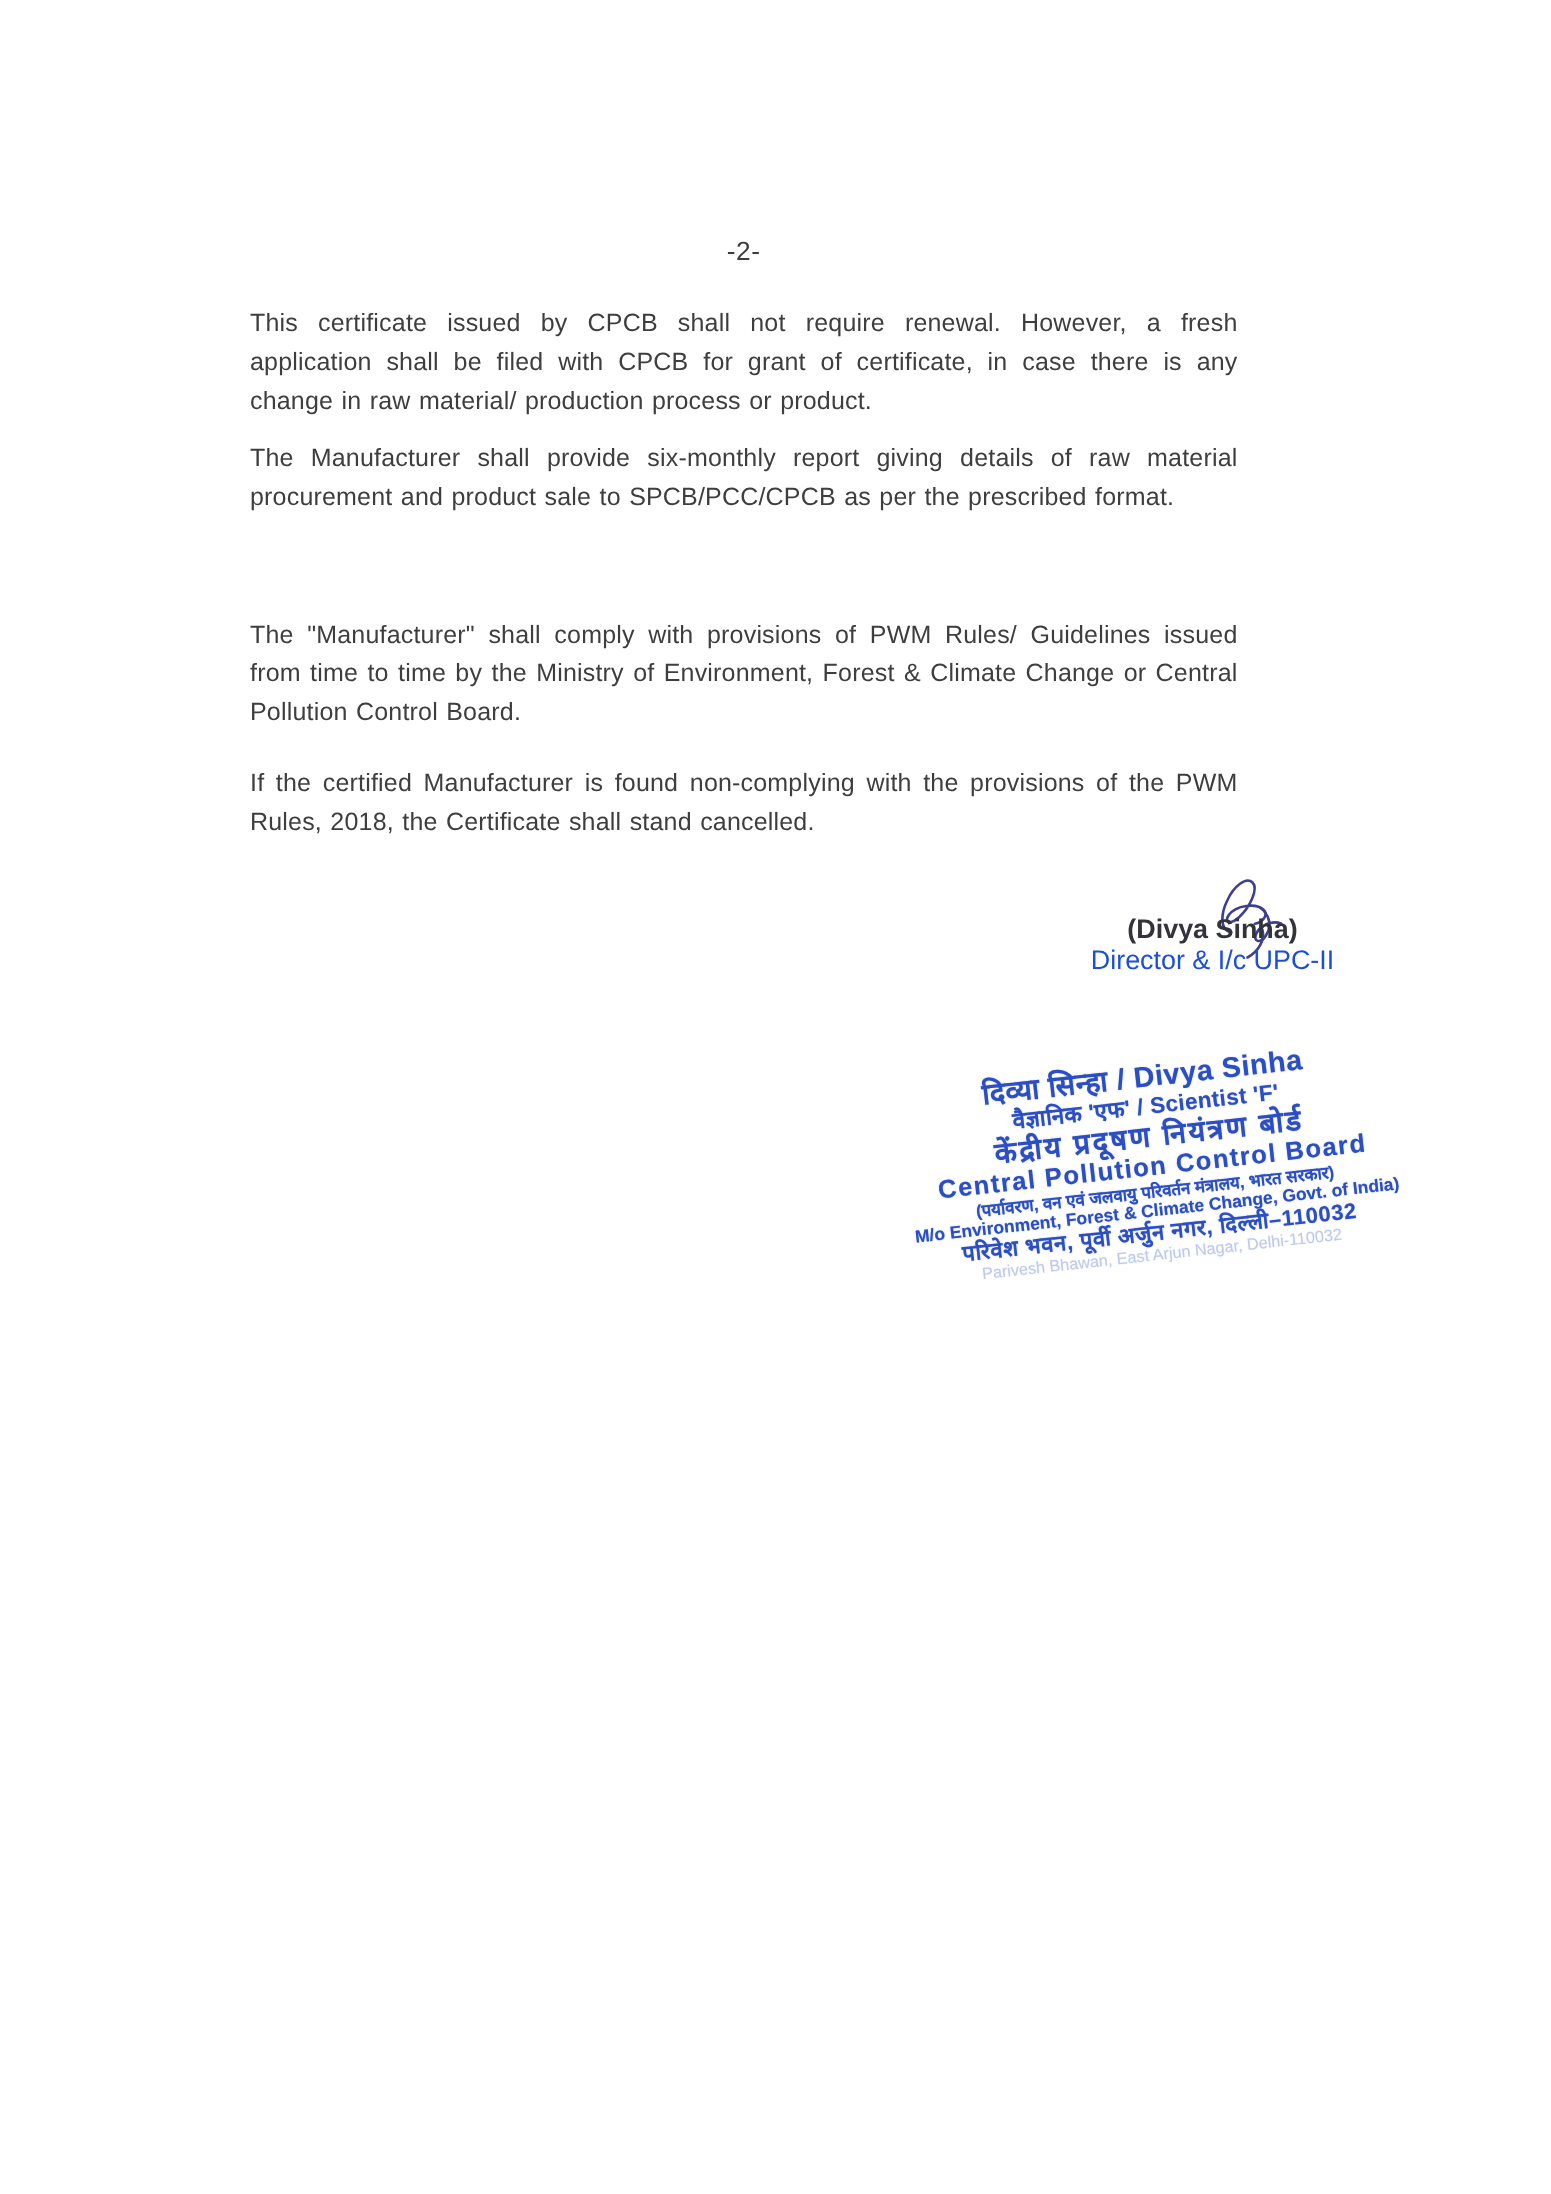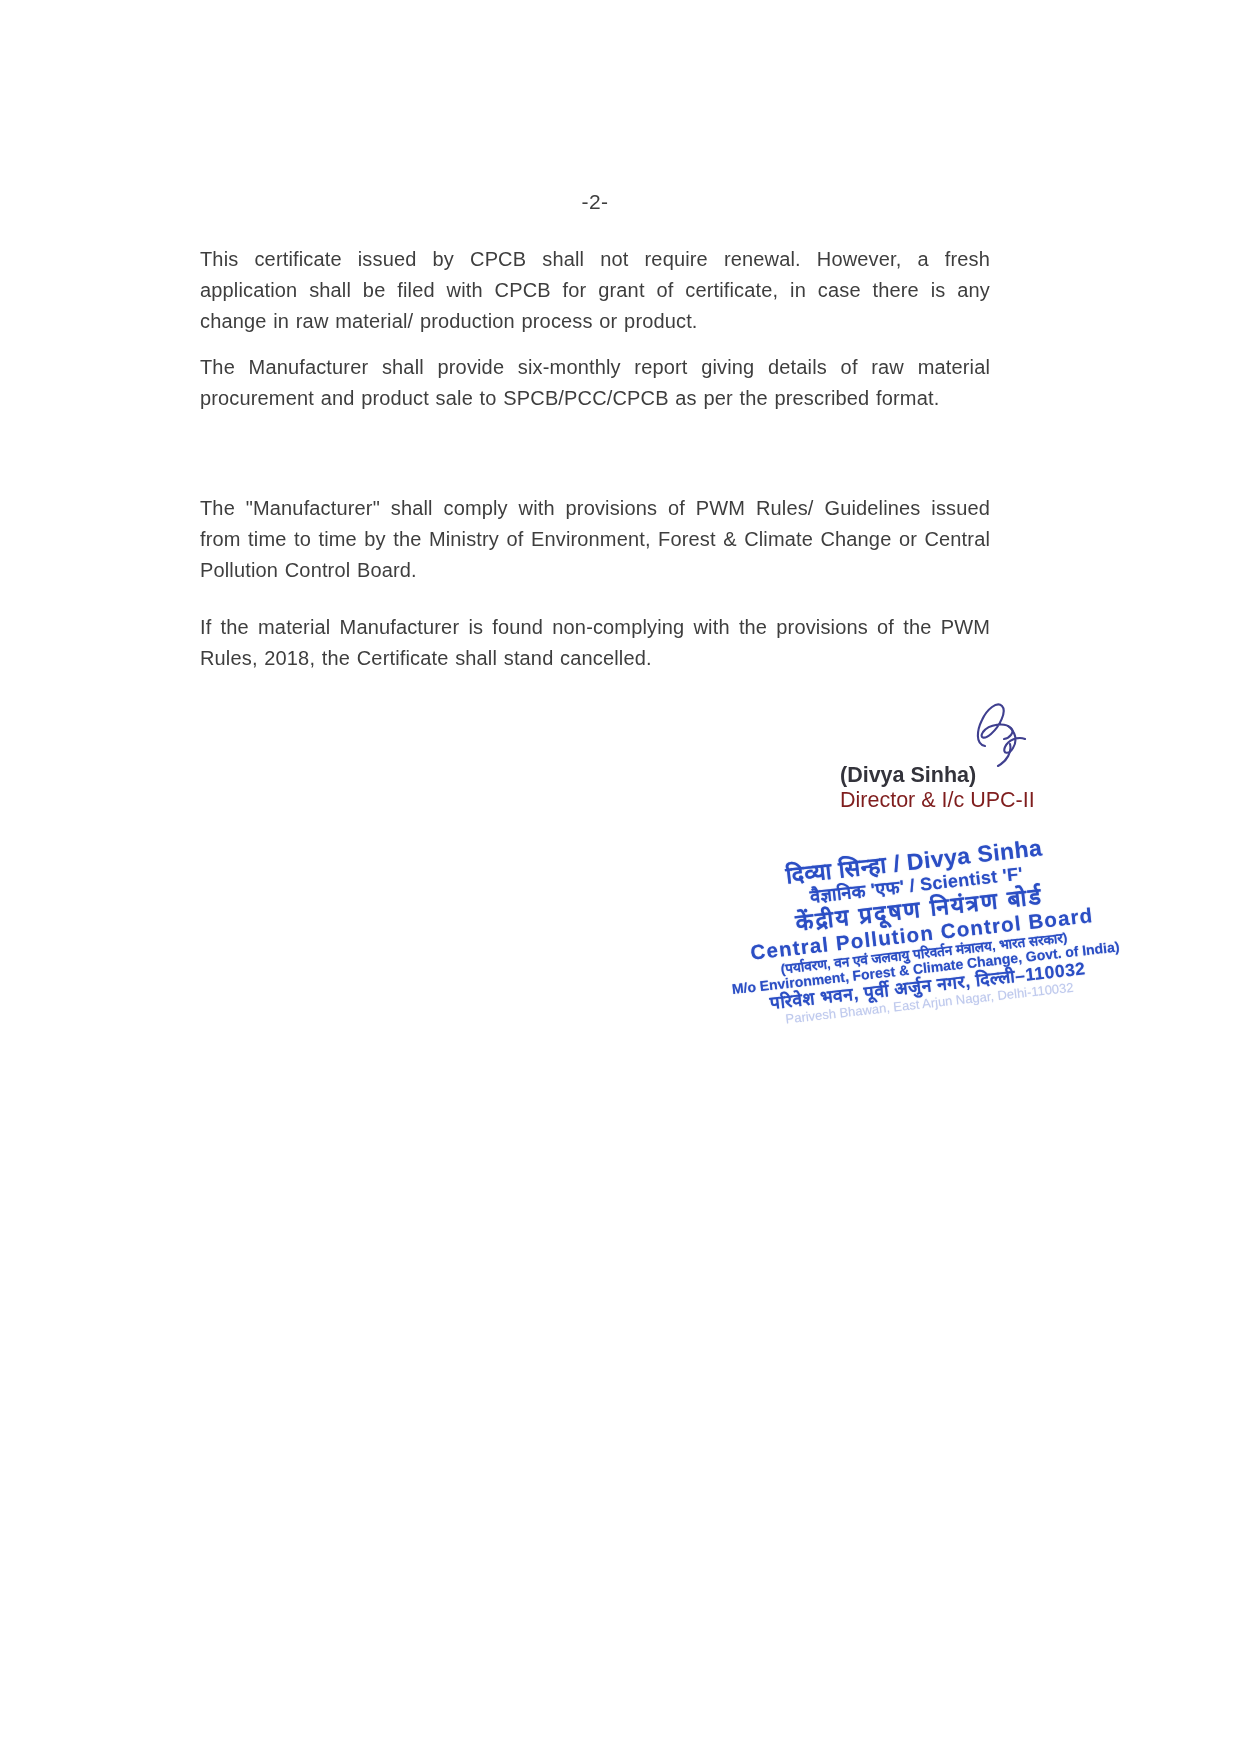--- a/index.html
+++ b/index.html
@@ -38,33 +38,33 @@
   .par-3{top:493px;}
   .par-4{top:612px;}
 
   .signature-svg{
     position:absolute;
     left:958px; top:698px;
     width:80px; height:72px;
   }
   .signatory-block{
     position:absolute;
-    left:840px; top:763px;
+    left:840px; top:731px;
     width:260px;
-    text-align:left;
+    text-align:center;
     line-height:25px;
   }
   .signatory-name{
     font-size:21.5px;
     font-weight:700;
     color:#33333b;
   }
   .signatory-designation{
     font-size:21.5px;
-    color:#7f1d1d;
+    color:#1d4ed8;
   }
 
   .stamp{
     position:absolute;
     left:714px; top:849px;
     width:415px;
     transform:rotate(-6.3deg);
     transform-origin:50% 50%;
     text-align:center;
     color:#2b4ec4;
@@ -88,21 +88,21 @@
 <div class="page">
 
   <div class="page-number">-2-</div>
 
   <p class="body-par par-1">This certificate issued by CPCB shall not require renewal. However, a fresh application shall be filed with CPCB for grant of certificate, in case there is any change in raw material/ production process or product.</p>
 
   <p class="body-par par-2">The Manufacturer shall provide six-monthly report giving details of raw material procurement and product sale to SPCB/PCC/CPCB as per the prescribed format.</p>
 
   <p class="body-par par-3">The "Manufacturer" shall comply with provisions of PWM Rules/ Guidelines issued from time to time by the Ministry of Environment,  Forest &amp; Climate Change or Central Pollution Control Board.</p>
 
-  <p class="body-par par-4">If the material Manufacturer is found non-complying with the provisions of the PWM Rules, 2018, the Certificate shall stand cancelled.</p>
+  <p class="body-par par-4">If the certified Manufacturer is found non-complying with the provisions of the PWM Rules, 2018, the Certificate shall stand cancelled.</p>
 
   <svg class="signature-svg" viewBox="0 0 80 72" aria-hidden="true">
     <g fill="none" stroke="#3f3f8f" stroke-width="2.1" stroke-linecap="round" stroke-linejoin="round">
       <path d="M 27 48 C 17 46, 19 32, 24 22 C 29 11, 39 3, 44 8 C 49 13, 42 28, 33 36 C 26 42, 21 40, 25 34 C 31 26, 47 24, 53 30 C 57 34, 52 40, 46 41"></path>
       <path d="M 50 28 C 57 33, 60 42, 55 50 C 51 57, 44 56, 47 49 C 50 42, 60 38, 67 41"></path>
       <path d="M 52 46 C 54 54, 49 63, 40 68"></path>
     </g>
   </svg>
 
   <div class="signatory-block">

